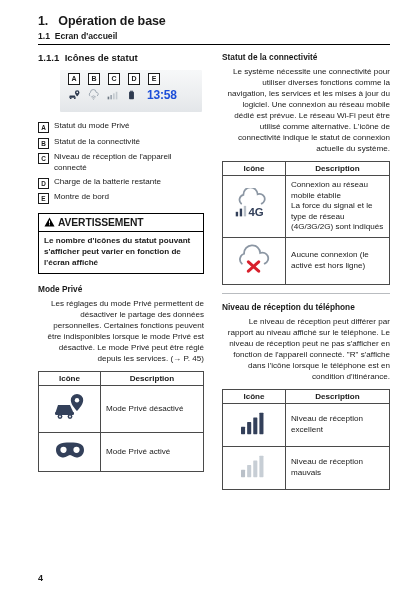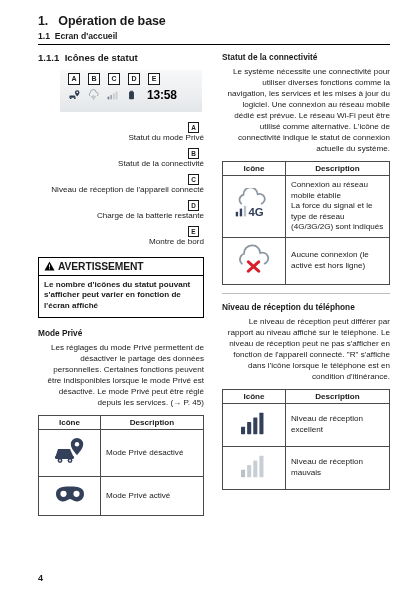--- a/index.html
+++ b/index.html
@@ -124,32 +124,31 @@
     left: 30px;
     top: 18px;
     display: flex;
     align-items: center;
     gap: 6px;
   }
   .sb-icon { width: 13px; height: 14px; display:block; }
   .sb-time {
     font-size: 12px;
     font-weight: bold;
-    color: #000000;
+    color: #1d4ed8;
     letter-spacing: -0.2px;
     margin-left: 3px;
   }
 
   
   .legend { margin: 0 0 9px 0; }
   .legend-item {
     display: flex;
-    align-items: flex-end;
+    align-items: flex-start;
     margin-bottom: 3.5px;
-    flex-direction: column;
   }
   .legend-key {
     flex: 0 0 auto;
     width: 9px;
     height: 9px;
     border: 1px solid #1a1a1a;
     font-size: 6.4px;
     font-weight: bold;
     line-height: 9px;
     text-align: center;

